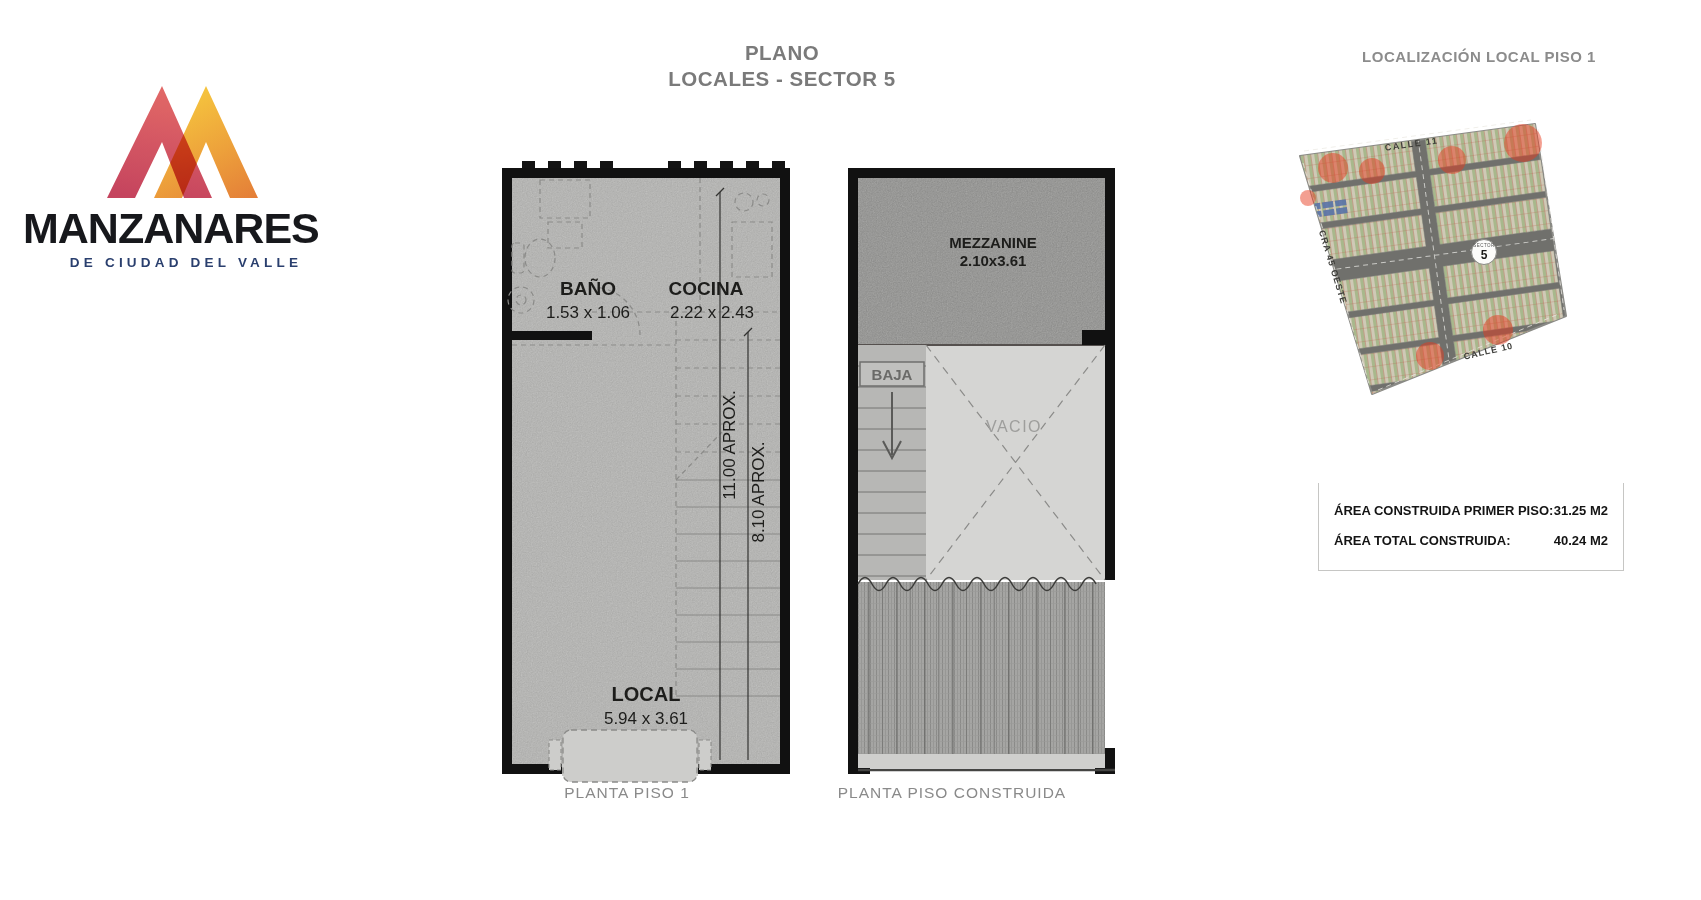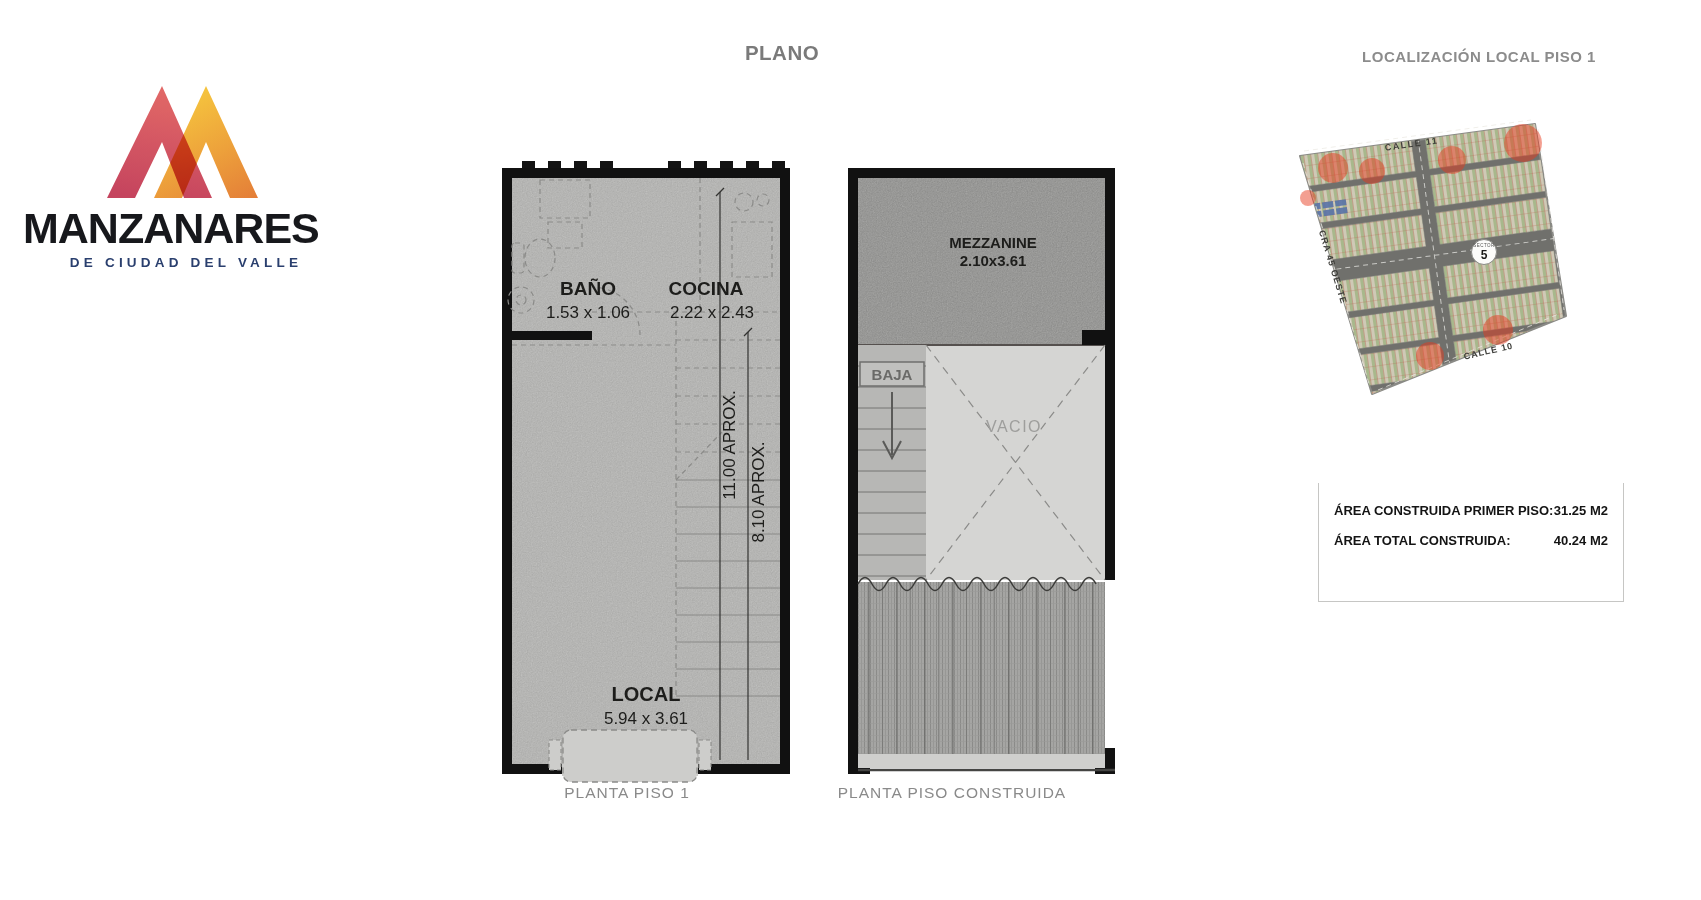--- a/index.html
+++ b/index.html
@@ -42,21 +42,21 @@
     font-size:15px; font-weight:700; color:#8c8c8c; letter-spacing:0.5px;
   }
   .infobox { left:1318px; top:483px; width:306px; }
   .infobox-header {
     height:54px; background:#828282; color:#ffffff;
     font-size:15px; font-weight:700; letter-spacing:0.5px;
     display:flex; align-items:center; justify-content:center;
   }
   .infobox-body {
     background:#ffffff; border:1px solid #c6c6c4; border-top:none;
-    padding:20px 15px 40px 15px;
+    padding:20px 15px 9px 15px;
   }
   .infobox-row {
     display:flex; justify-content:space-between; align-items:baseline;
     font-size:13px; font-weight:700; color:#141414; margin-bottom:15px;
   }
   .infobox-row:last-child { margin-bottom:13px; }
 
   svg text { font-family:"Liberation Sans", sans-serif; }
 </style>
 </head>
@@ -77,20 +77,21 @@
       </linearGradient>
     </defs>
     <path d="M49 114 L101 2 L153 114 H125 L101 58 L77 114 Z" fill="url(#gradYellow)"></path>
     <path d="M2 114 L57 2 L107 114 H79 L57 58 L30 114 Z" fill="url(#gradRed)" opacity="0.95" style="mix-blend-mode:multiply"></path>
   </svg>
   <div class="abs brand-name">MANZANARES</div>
   <div class="abs brand-tagline">DE CIUDAD DEL VALLE</div>
 
   <div class="abs main-title">
     <div>PLANO</div>
+    <div>LOCALES - SECTOR 5</div>
   </div>
 
   <svg class="abs" style="left:490px; top:150px;" width="320" height="660" viewBox="490 150 320 660">
     <defs>
       <filter id="grain" x="0%" y="0%" width="100%" height="100%">
         <feTurbulence type="fractalNoise" baseFrequency="0.8" numOctaves="2" result="n"></feTurbulence>
         <feColorMatrix in="n" type="matrix" values="0 0 0 0 0  0 0 0 0 0  0 0 0 0 0  0.5 0.5 0.5 0 0"></feColorMatrix>
       </filter>
     </defs>
 

